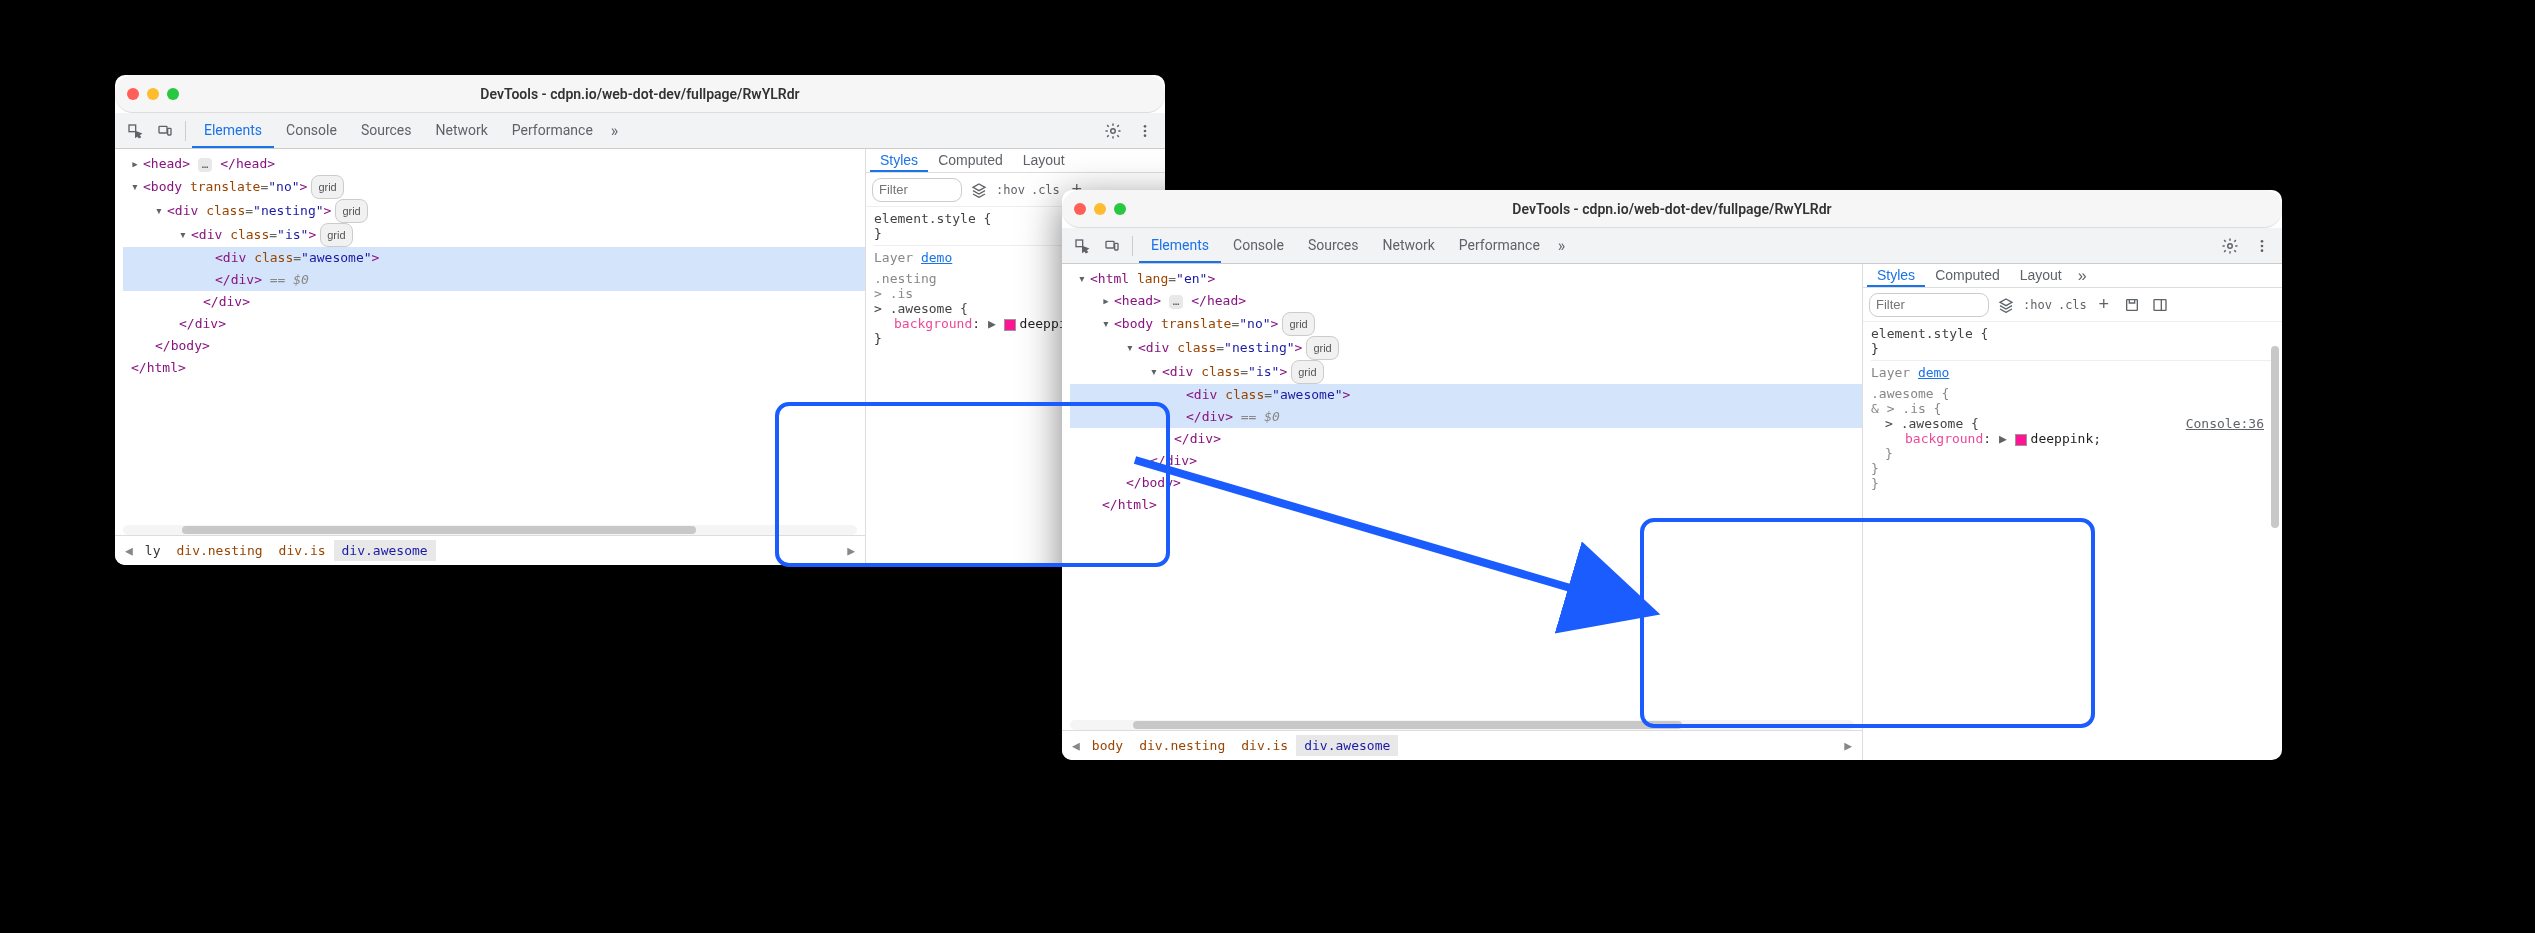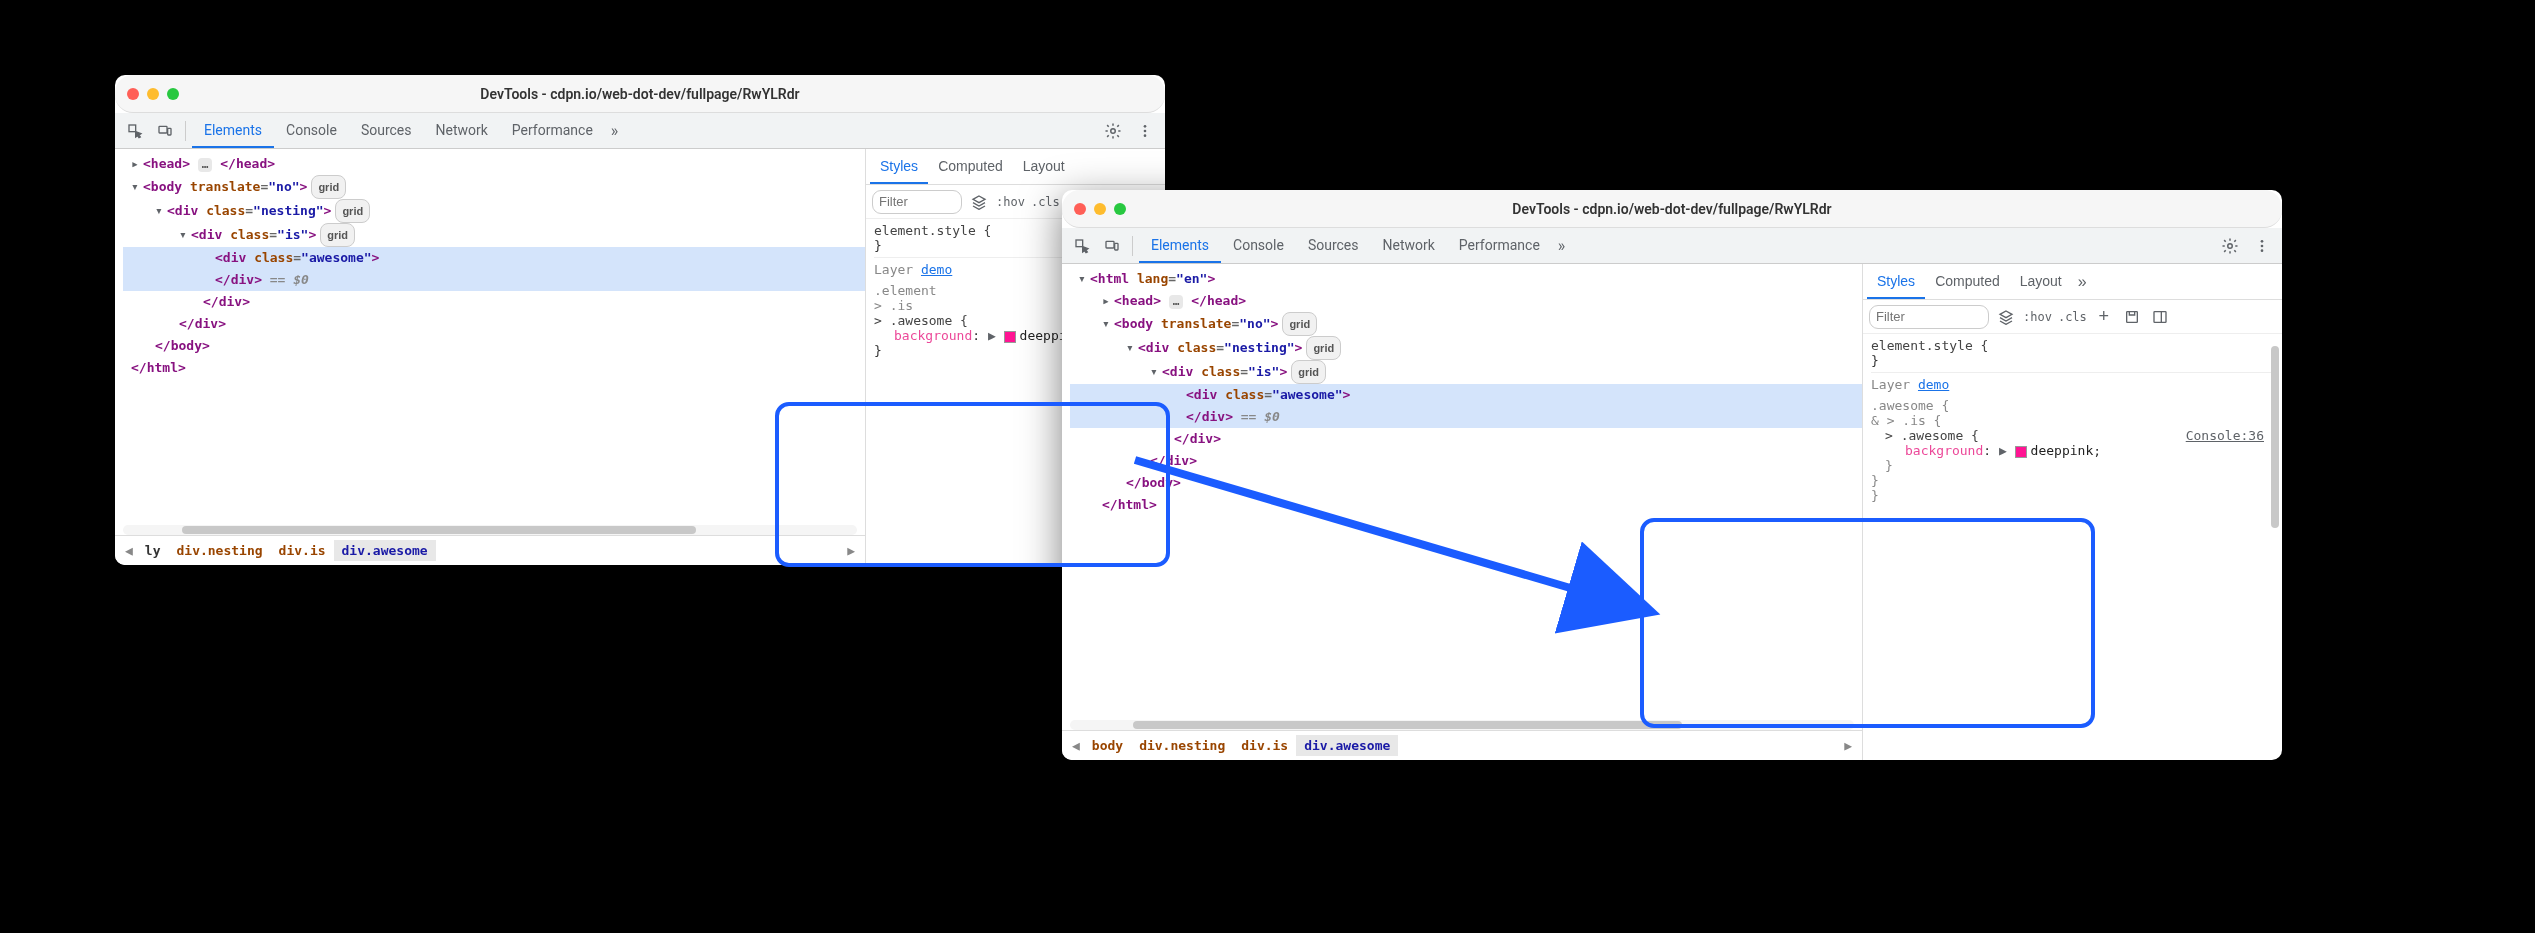--- a/index.html
+++ b/index.html
@@ -79,21 +79,20 @@
 
   .panes { display: flex; flex: 1; min-height: 0; }
   .dom-pane {
     flex: 1;
     font-family: Menlo, Consolas, monospace;
     font-size: 13px;
     overflow: hidden;
     position: relative;
     display: flex;
     flex-direction: column;
-    font-weight: bold;
   }
   .dom-tree { flex: 1; overflow: hidden; padding: 4px 0 0 8px; }
   .dom-line { white-space: nowrap; line-height: 22px; padding-left: 4px; }
   .dom-line.sel { background: #d4e4fb; }
   .twisty { display:inline-block; width: 12px; color: #5f6368; }
   .punct { color: #881280; }
   .tagname { color: #881280; }
   .attrname { color: #994500; }
   .attrval { color: #1a1aa6; }
   .eq { color: #666; }
@@ -155,21 +154,21 @@
     width: 300px;
     border-left: 1px solid #ddd;
     display: flex;
     flex-direction: column;
     font-family: Menlo, Consolas, monospace;
     font-size: 13px;
     position: relative;
   }
   .styles-pane.wide { width: 420px; }
   .st-tabs {
-    height: 36px;
+    height: 24px;
     border-bottom: 1px solid #ddd;
     display: flex;
     align-items: center;
     font-family: -apple-system, sans-serif;
     font-size: 14px;
     padding: 0 4px;
   }
   .st-tab { padding: 0 10px; height:100%; display:flex; align-items:center; color:#5f6368; border-bottom: 2px solid transparent; }
   .st-tab.active { color: #1a73e8; border-bottom-color:#1a73e8; }
   .st-filterbar {
@@ -338,21 +337,21 @@
       <div class="st-body">
         <div>
           <span class="css-sel">element.style {</span><br>
           <span>}</span>
         </div>
         <div style="color:#888; border-top:1px solid #eee; margin-top:4px; padding-top:4px">
           <span class="gray">Layer</span>
           <span class="layer-link">demo</span>
         </div>
         <div style="margin-top:6px">
-          <div class="gray">.element</div>
+          <div class="gray">.nesting</div>
           <div class="gray">&gt; .is</div>
           <div class="css-sel">&gt; .awesome {</div>
           <div style="padding-left:20px">
             <span class="css-prop">background</span><span>: </span><span class="tri">▶</span> <span class="swatch"></span><span class="css-val">deeppink</span><span>;</span>
           </div>
           <div>}</div>
         </div>
       </div>
     </div>
   </div>

